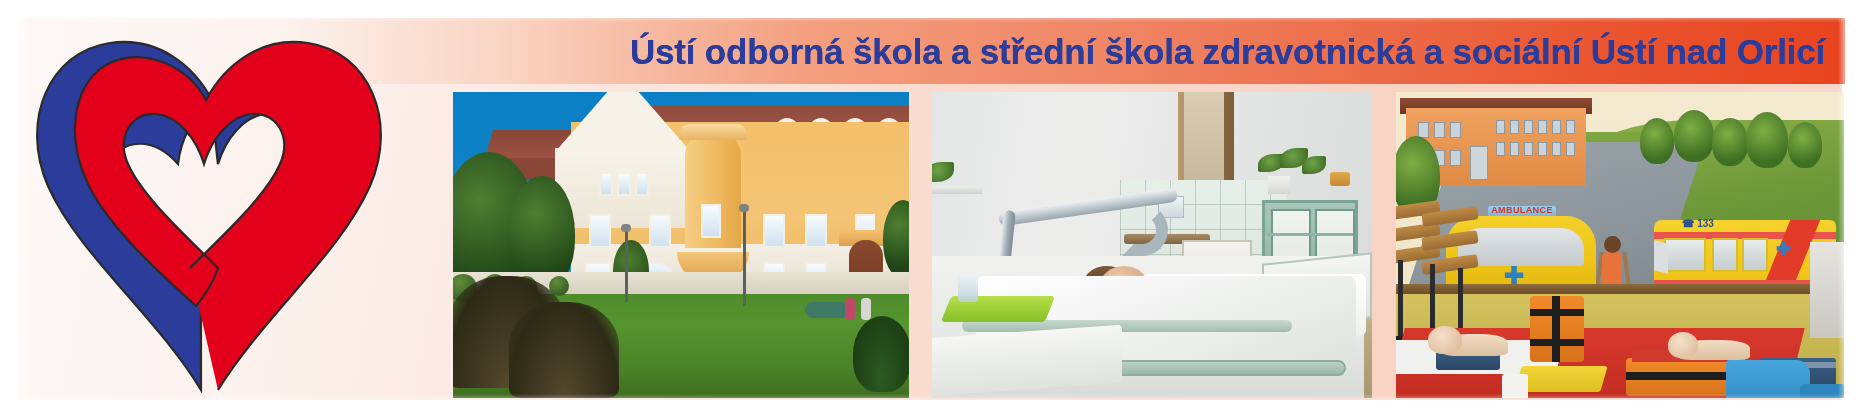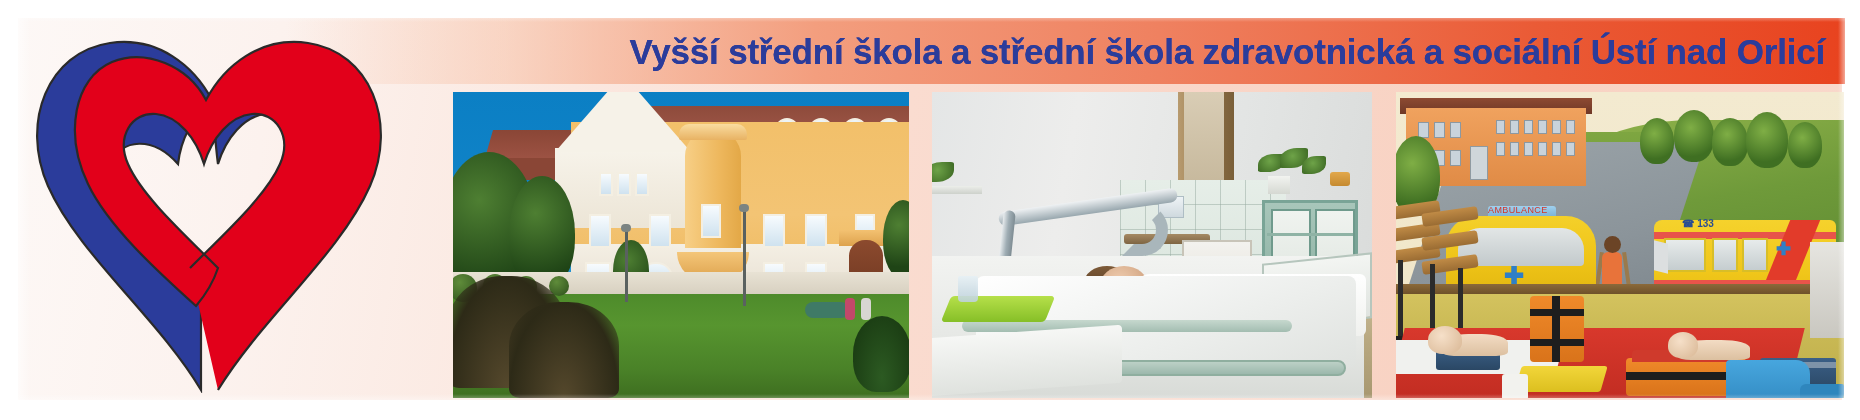--- a/index.html
+++ b/index.html
@@ -444,21 +444,22 @@
   }
   .amb-light {
     left: 92px; top: 114px; width: 68px; height: 14px;
     background: linear-gradient(#9fd0ee,#6fa9d0);
     border-radius: 3px;
   }
   .amb-label {
     position: absolute;
     color: #d4352a;
     font-family: "Liberation Sans", sans-serif;
-    font-weight: normal;
+    font-weight: bold;
+    text-align: center;
     line-height: 1;
   }
   .amb-van {
     left: 258px; top: 128px; width: 182px; height: 106px;
     background: linear-gradient(#f5d22c 0%, #f0c61a 50%, #dcb30c 100%);
     border-radius: 8px 6px 4px 4px;
   }
   .van-stripe {
     left: 372px; top: 128px; width: 30px; height: 110px;
     background: #e23b2a;
@@ -555,21 +556,21 @@
   }
 </style>
 </head>
 <body>
 
 <div class="banner-root">
 
   <div class="page-backdrop"></div>
 
   <div class="title-bar">
-    <span class="school-title">Vyšší střední škola a střední škola zdravotnická a sociální Ústí nad Orlicí</span>
+    <span class="school-title">Ústí odborná škola a střední škola zdravotnická a sociální Ústí nad Orlicí</span>
   </div>
 
   <div class="logo-wrap">
     <svg viewBox="0 0 370 375" xmlns="http://www.w3.org/2000/svg" aria-hidden="true">
       <g stroke="#2a2a2a" stroke-width="2.2">
 
         <path fill="#2b3c9b" d="M183 372
                  C 140 300, 60 236, 30 168
                  C 2 104, 30 34, 92 25
                  C 140 18, 176 48, 194 82

